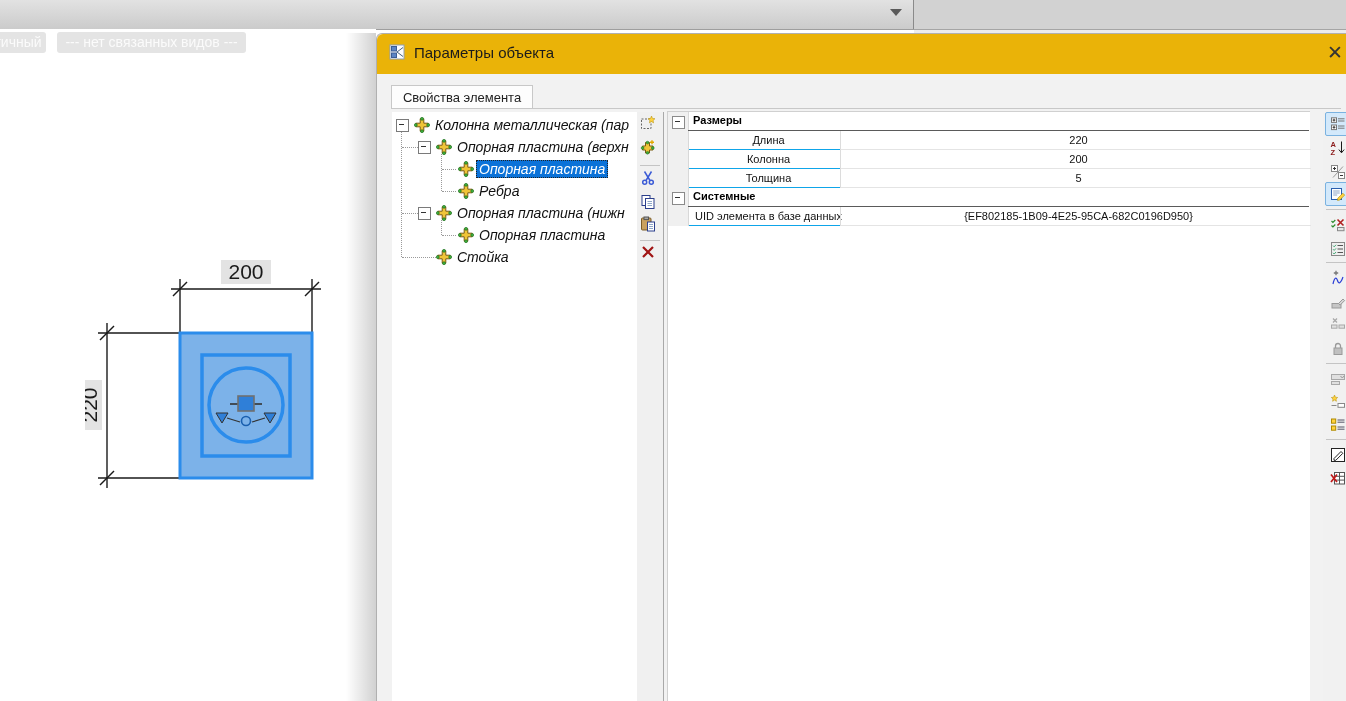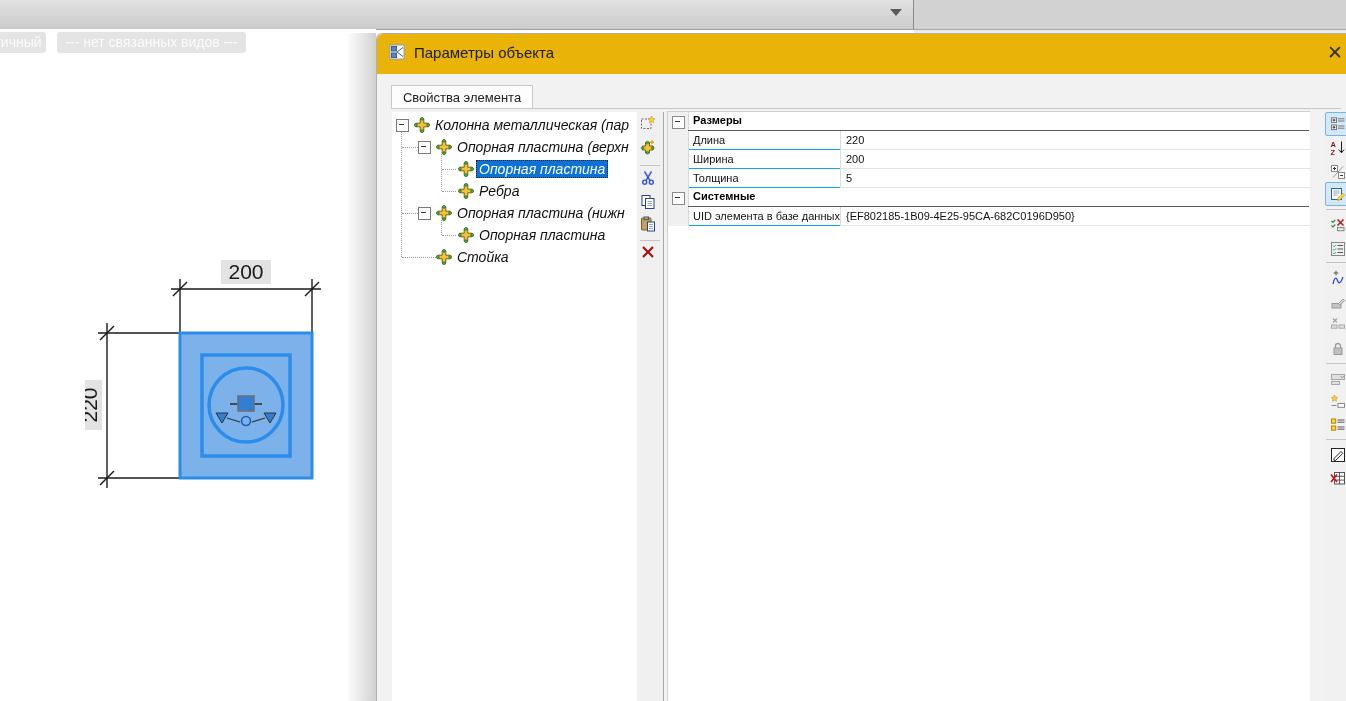--- a/index.html
+++ b/index.html
@@ -59,21 +59,21 @@
 
   
   .midbar{left:246px;top:3px;width:26px;height:590px;background:#f0f0f0;
           border-right:1px solid #a9a9a9;}
   .mbtn{position:absolute;left:3px;width:20px;height:20px;}
   .msep{position:absolute;left:3px;width:20px;height:1px;background:#c4c4c4;}
 
   
   .pgrid{left:276px;top:2px;width:642px;height:592px;background:#ffffff;
          border-top:1px solid #d0d0d0;border-left:1px solid #d0d0d0;}
-  .prow{position:absolute;left:0;width:641px;height:19px;}
+  .prow{position:absolute;left:0;width:641px;height:19px;text-align:center;}
   .pstrip{position:absolute;left:0;top:0;width:20px;height:19px;background:#f0f0f0;
           border-right:1px solid #d8d8d8;}
   .pexp{position:absolute;left:4px;top:4px;width:11px;height:11px;background:#fff;
         border:1px solid #8a8a8a;}
   .pexp .minus{position:absolute;left:2px;top:4px;width:5px;height:1px;background:#333;}
   .pgroup-label{position:absolute;left:25px;top:2px;font-size:11px;font-weight:bold;color:#000;}
   .pgroup-line{position:absolute;left:20px;bottom:0;width:621px;height:1px;background:#5a5a5a;}
   .pname{position:absolute;left:21px;top:0;width:151px;height:18px;font-size:11px;color:#111;
          line-height:18px;padding-left:4px;border-bottom:1px solid #0ea5e9;}
   .pval{position:absolute;left:172px;top:0;width:465px;height:18px;font-size:11px;color:#111;
@@ -400,21 +400,21 @@
           <span class="pgroup-label">Размеры</span>
           <div class="pgroup-line"></div>
         </div>
         <div class="prow" style="top:19px">
           <div class="pstrip"></div>
           <span class="pname">Длина</span>
           <span class="pval">220</span>
         </div>
         <div class="prow" style="top:38px">
           <div class="pstrip"></div>
-          <span class="pname">Ширина</span>
+          <span class="pname">Колонна</span>
           <span class="pval">200</span>
         </div>
         <div class="prow" style="top:57px">
           <div class="pstrip"></div>
           <span class="pname">Толщина</span>
           <span class="pval">5</span>
         </div>
 
         <div class="prow" style="top:76px">
           <div class="pstrip">

